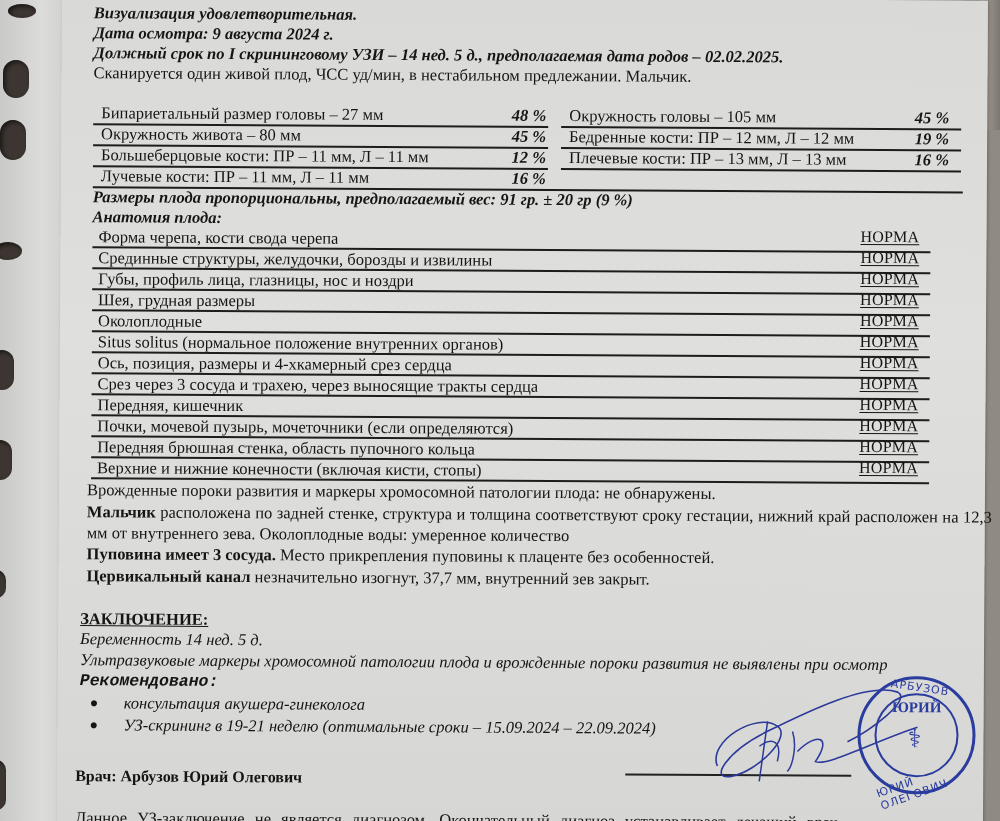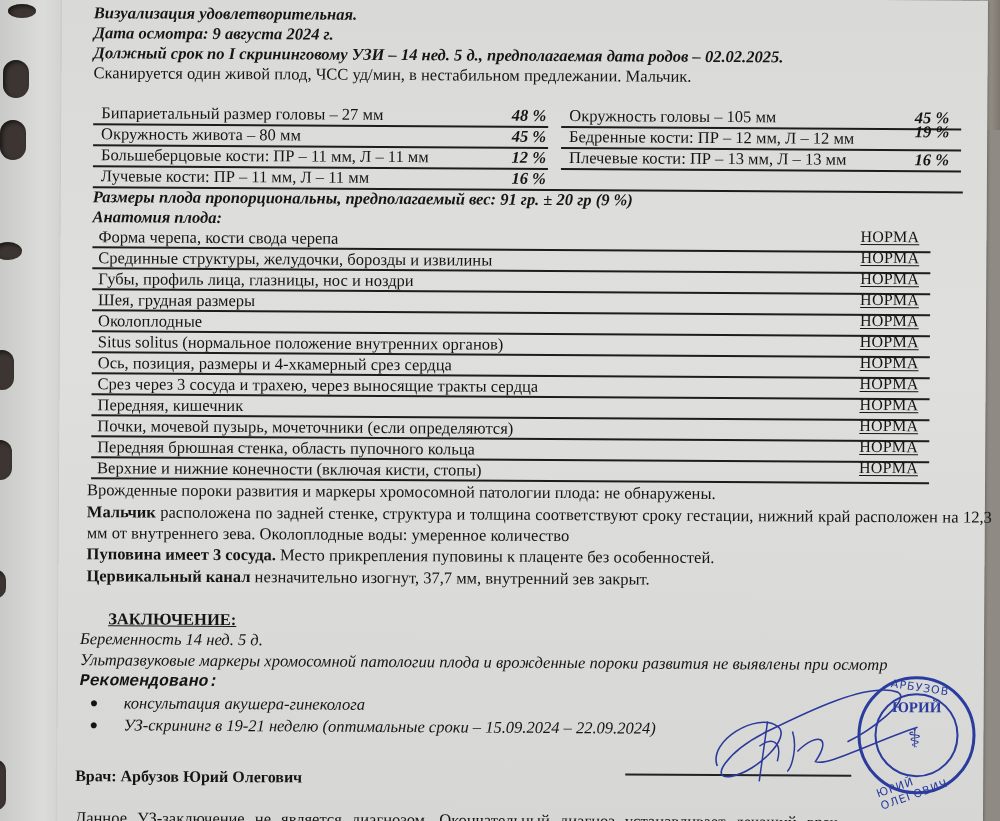--- a/index.html
+++ b/index.html
@@ -30,21 +30,21 @@
     }
     .line { position: absolute; white-space: nowrap; font-size: 16.5px; line-height: 20px; }
     .bi { font-weight: bold; font-style: italic; }
     .b { font-weight: bold; }
     .i { font-style: italic; }
     .row { position: absolute; white-space: nowrap; font-size: 16.5px; line-height: 20px; }
     .rule { position: absolute; height: 1.5px; background: #1d1d1d; }
     .pct { position: absolute; font-weight: bold; font-style: italic; font-size: 16.5px; text-align: right; width: 60px; }
     .norma { position: absolute; font-size: 16px; text-decoration: underline; text-underline-offset: 2px; letter-spacing: 0.2px; }
     .justify { text-align: justify; text-align-last: left; width: 905px; white-space: normal; }
-    .u { text-decoration: underline; margin-left: 28px; }
+    .u { text-decoration: underline; }
     .bullet { position: absolute; font-size: 14px; }
     .stamp {
       position: absolute; left: 862px; top: 677px; width: 118px; height: 118px;
       border: 3px solid #2a3c9e; border-radius: 50%; box-sizing: border-box;
     }
     .stamp-inner {
       position: absolute; left: 14px; top: 14px; width: 84px; height: 84px;
       border: 2px solid #2a3c9e; border-radius: 50%; box-sizing: border-box;
     }
     .stamp-title { position: absolute; left: 0; right: 0; top: 20px; text-align: center; color: #2a3c9e; font-weight: bold; font-size: 15px; }
@@ -87,21 +87,21 @@
 
   <div class="row" style="left:40px;top:171px;">Лучевые кости: ПР – 11 мм, Л – 11 мм</div>
   <div class="pct" style="left:425px;top:171px;">16 %</div>
   <div class="rule" style="left:32px;top:191px;width:870px;"></div>
 
   <div class="row" style="left:508px;top:108px;">Окружность головы – 105 мм</div>
   <div class="pct" style="left:828px;top:108px;">45 %</div>
   <div class="rule" style="left:500px;top:128px;width:400px;"></div>
 
   <div class="row" style="left:508px;top:129px;">Бедренные кости: ПР – 12 мм, Л – 12 мм</div>
-  <div class="pct" style="left:828px;top:122px;">19 %</div>
+  <div class="pct" style="left:828px;top:129px;">19 %</div>
   <div class="rule" style="left:500px;top:149px;width:400px;"></div>
 
   <div class="row" style="left:508px;top:150px;">Плечевые кости: ПР – 13 мм, Л – 13 мм</div>
   <div class="pct" style="left:828px;top:150px;">16 %</div>
   <div class="rule" style="left:500px;top:170px;width:400px;"></div>
 
   <div class="line bi" style="left:32px;top:192px;">Размеры плода пропорциональны, предполагаемый вес: 91 гр. ± 20 гр (9 %)</div>
   <div class="line bi" style="left:32px;top:212px;">Анатомия плода:</div>
 
   <div class="row" style="left:38px;top:232px;">Форма черепа, кости свода черепа</div>

